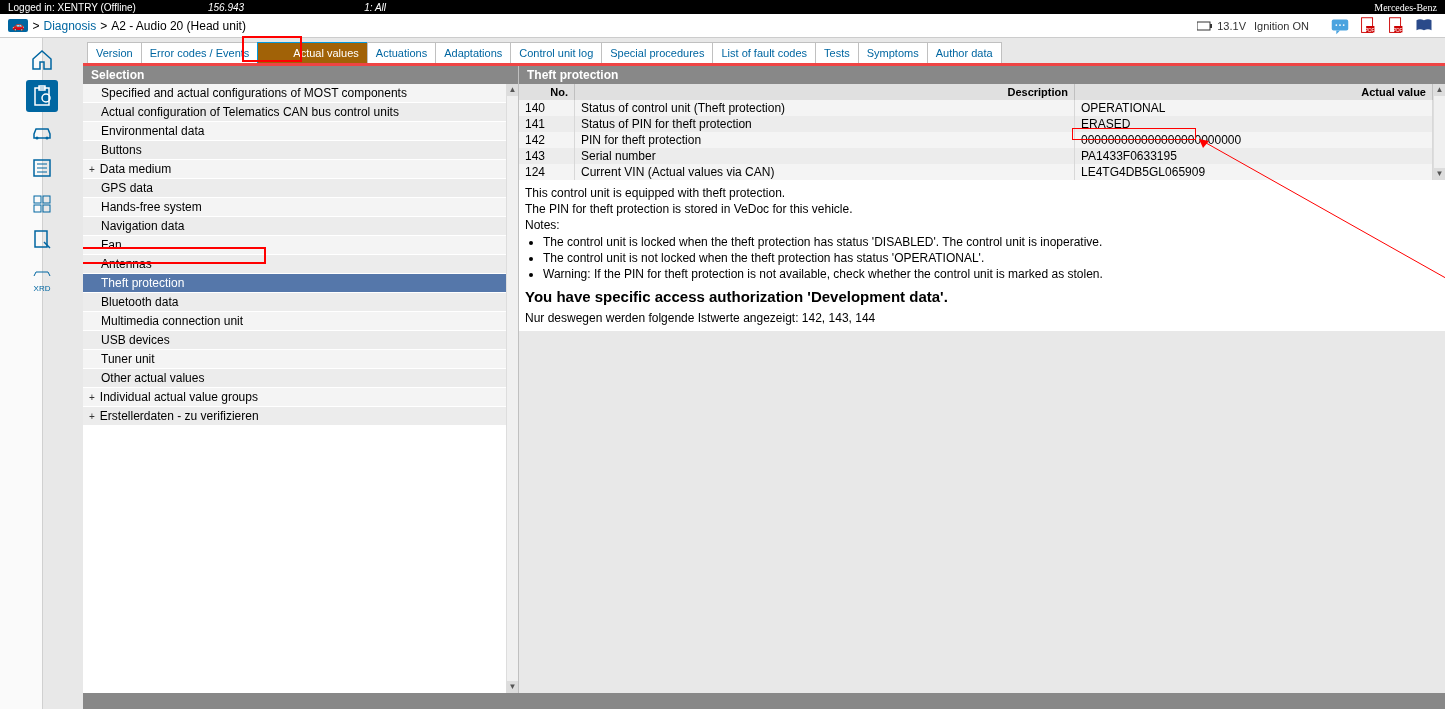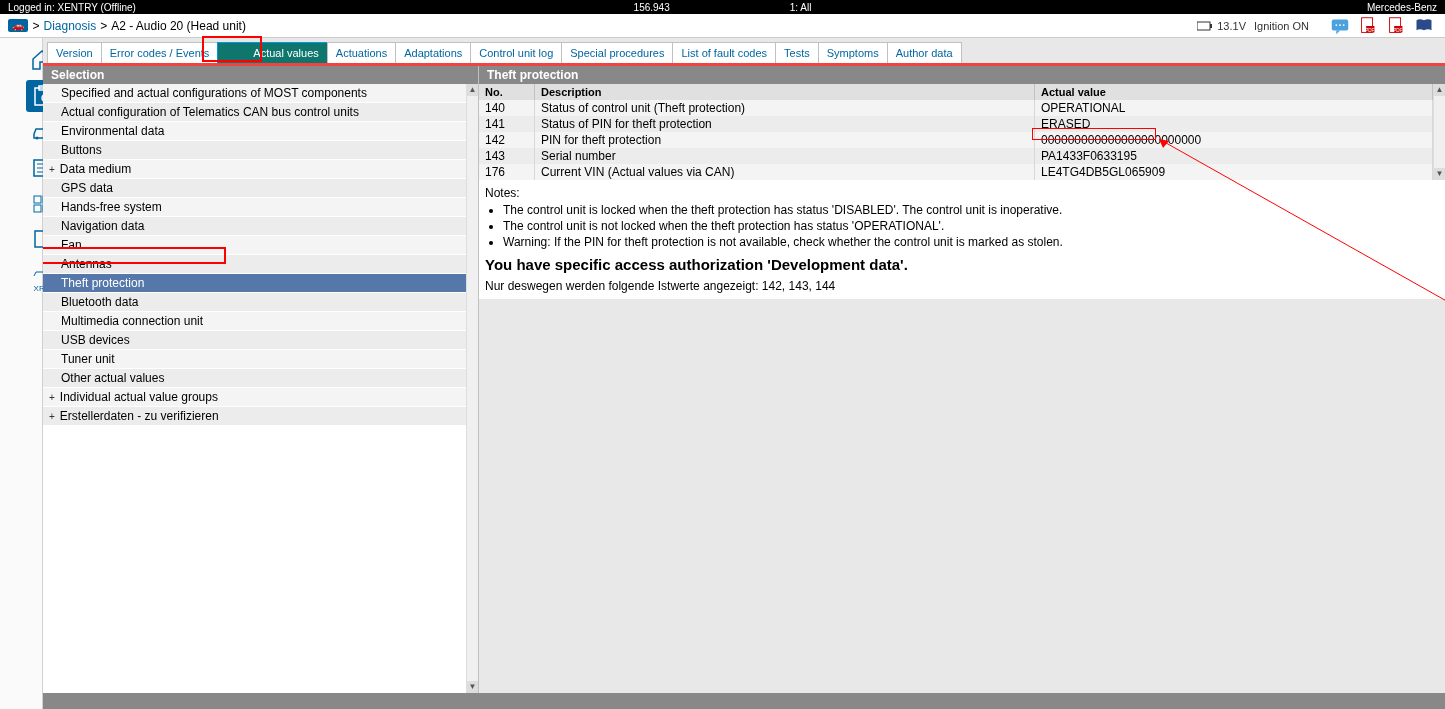--- a/index.html
+++ b/index.html
@@ -14,22 +14,22 @@
   .topbar {
     background: #000;
     color: #fff;
     height: 14px;
     display: flex;
     align-items: center;
     padding: 0 8px;
     font-size: 10px;
   }
   .topbar .login { flex: 0 0 200px; }
-  .topbar .center { flex: 1; text-align: center; display: flex; justify-content: center; gap: 120px;}
-  .topbar .right { flex: 0 0 200px; text-align: right; }
+  .topbar .center { flex: 1; text-align: center; display: flex; justify-content: flex-start; gap: 120px; font-style: italic;}
+  .topbar .right { flex: 0 0 200px; text-align: right; font-family: Liberation Serif, serif; }
 
   .header {
     background: #fff;
     height: 24px;
     display: flex;
     align-items: center;
     padding: 0 8px;
     font-size: 12px;
     border-bottom: 1px solid #ccc;
   }
@@ -72,40 +72,41 @@
   }
   .sidebar-item.active { background: #0066a1; }
   .sidebar-item svg { width: 24px; height: 24px; }
   .sidebar-item .xrd { font-size: 8px; color: #0066a1; }
 
   .content {
     flex: 1;
     background: #e8e8e8;
     display: flex;
     flex-direction: column;
+    margin-left: 40px;
   }
   .tabs {
     background: #e8e8e8;
     padding: 4px 4px 0 4px;
     display: flex;
     gap: 0;
     position:relative;
   }
   .tab {
     padding: 4px 8px;
     font-size: 11px;
     color: #0066a1;
     background: #fff;
     border: 1px solid #c0c0c0;
     border-bottom: none;
     cursor: pointer;
     margin-right:-1px;
   }
   .tab.active {
-    background: #0f766e;
+    background: #a16207;
     color: #fff;
     border-color: #0099e0;
     padding-left: 35px;
   }
   .redbox-tabs{
     position:absolute;
     border:2px solid red;
     left:159px; top:-2px; width:60px; height:26px;
     pointer-events:none;
   }
@@ -175,21 +176,21 @@
 
   .table-wrap{ display:flex; }
   .table-wrap .tbl{ flex:1;}
   .table-header{
     background:#e0e0e0;
     display:flex;
     font-weight:bold;
     font-size:11px;
     color:#000;
   }
-  .table-header div{ padding:2px 6px; border-right:1px solid #c0c0c0;}
+  .table-header div{ padding:2px 6px; border-right:1px solid #c0c0c0;text-align:right;}
   .col-no{ width:56px;}
   .col-desc{ width:500px;}
   .col-val{ flex:1;}
   .table-row{ display:flex; font-size:12px;justify-content:flex-end;}
   .table-row:nth-child(odd){ background:#f4f4f4;}
   .table-row:nth-child(even){ background:#ececec;}
   .table-row div{ padding:1px 6px; border-right:1px solid #d8d8d8;}
   .redbox-serial{
     position:absolute;
     border:1px solid red;
@@ -405,38 +406,40 @@
                   <div class="col-no">142</div>
                   <div class="col-desc">PIN for theft protection</div>
                   <div class="col-val">000000000000000000000000</div>
                 </div>
                 <div class="table-row">
                   <div class="col-no">143</div>
                   <div class="col-desc">Serial number</div>
                   <div class="col-val">PA1433F0633195</div>
                 </div>
                 <div class="table-row">
-                  <div class="col-no">176</div>
+                  <div class="col-no">124</div>
                   <div class="col-desc">Current VIN (Actual values via CAN)</div>
                   <div class="col-val">LE4TG4DB5GL065909</div>
                 </div>
               </div>
           </div>
           <div class="scroll-gutter">
             <div class="scroll-arrow">▲</div>
             <div class="scroll-arrow">▼</div>
           </div>
         </div>
         <div class="redbox-serial"></div>
         <svg class="red-arrow">
           <line x1="0" y1="0" x2="630" y2="355" stroke="red" stroke-width="1"></line>
           <polygon points="0,0 10,2 4,9" fill="red"></polygon>
         </svg>
 
         <div class="notes">
+          <p>This control unit is equipped with theft protection.</p>
+          <p>The PIN for theft protection is stored in VeDoc for this vehicle.</p>
           <p>Notes:</p>
           <ul id="bullets">
               <li>The control unit is locked when the theft protection has status 'DISABLED'. The control unit is inoperative.</li>
               <li>The control unit is not locked when the theft protection has status 'OPERATIONAL'.</li>
               <li>Warning: If the PIN for theft protection is not available, check whether the control unit is marked as stolen.</li>
             </ul>
           <h3>You have specific access authorization 'Development data'.</h3>
           <p>Nur deswegen werden folgende Istwerte angezeigt: 142, 143, 144</p>
         </div>
       </div>

